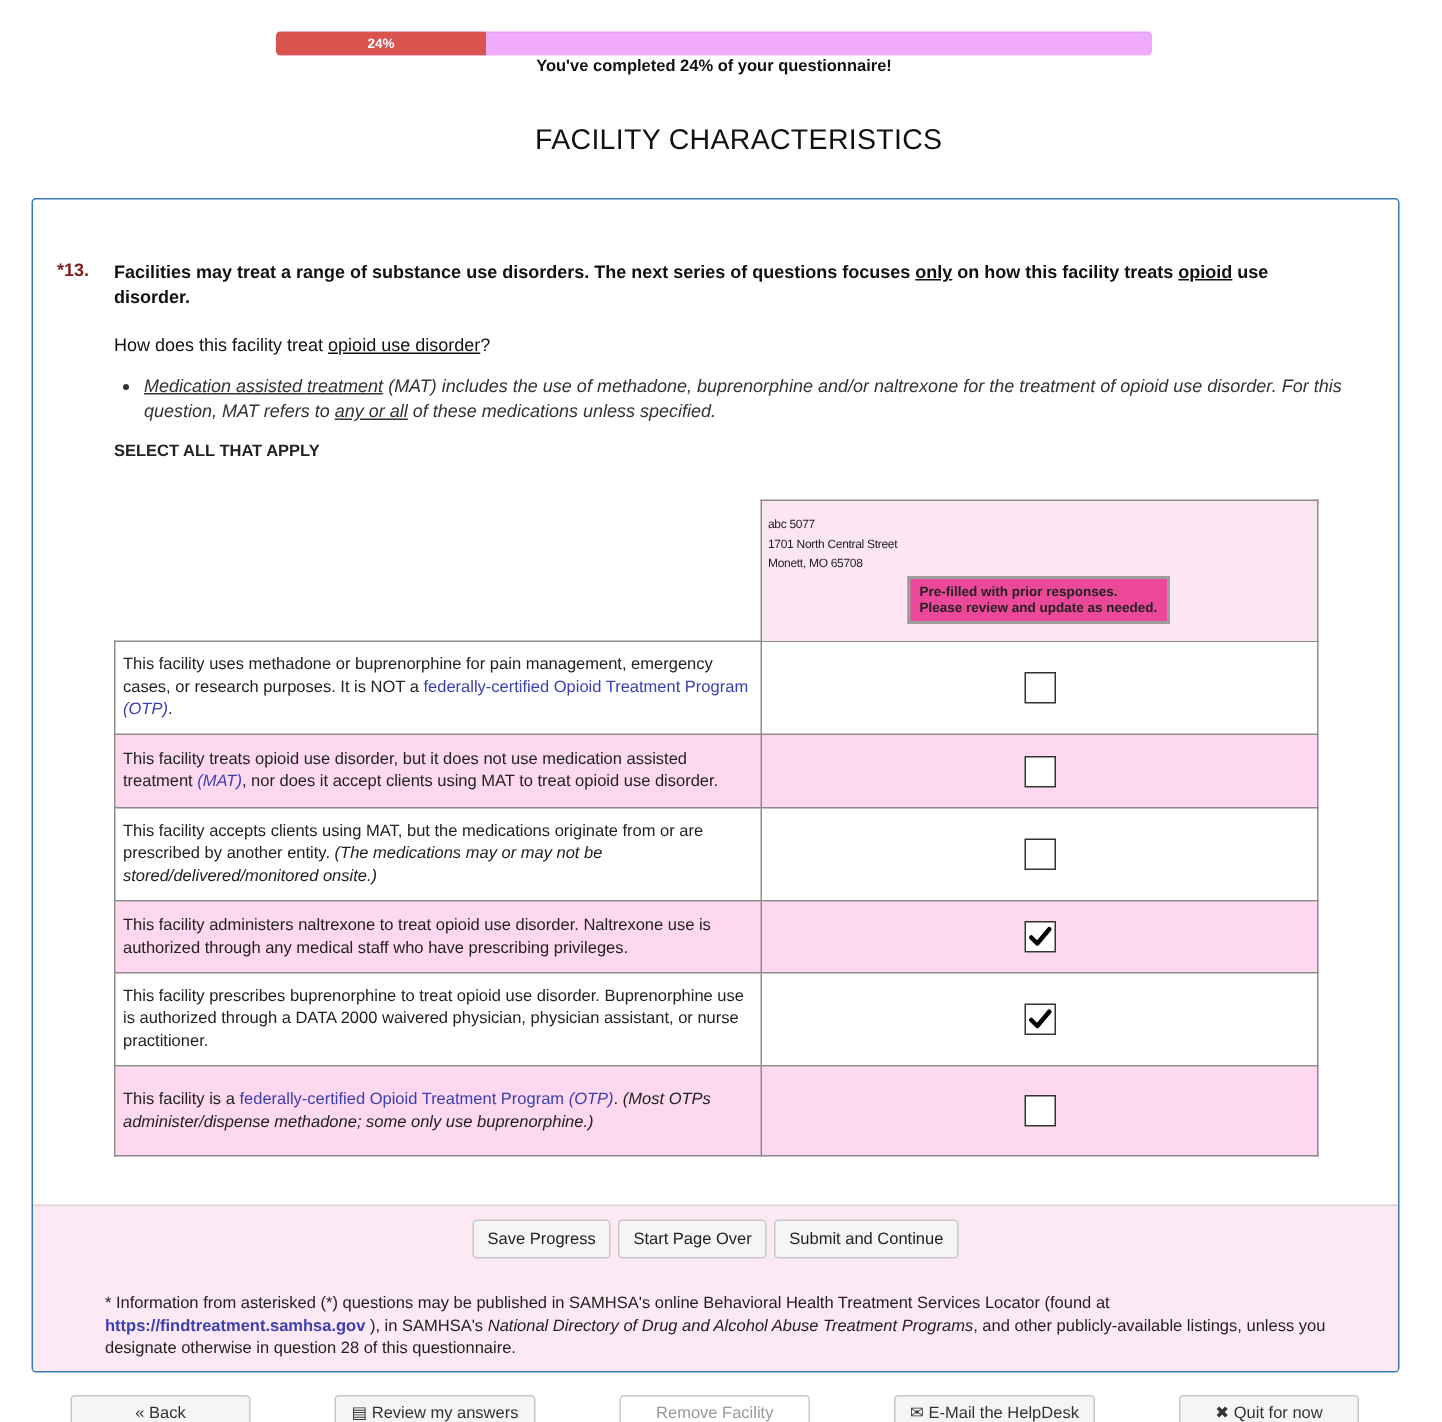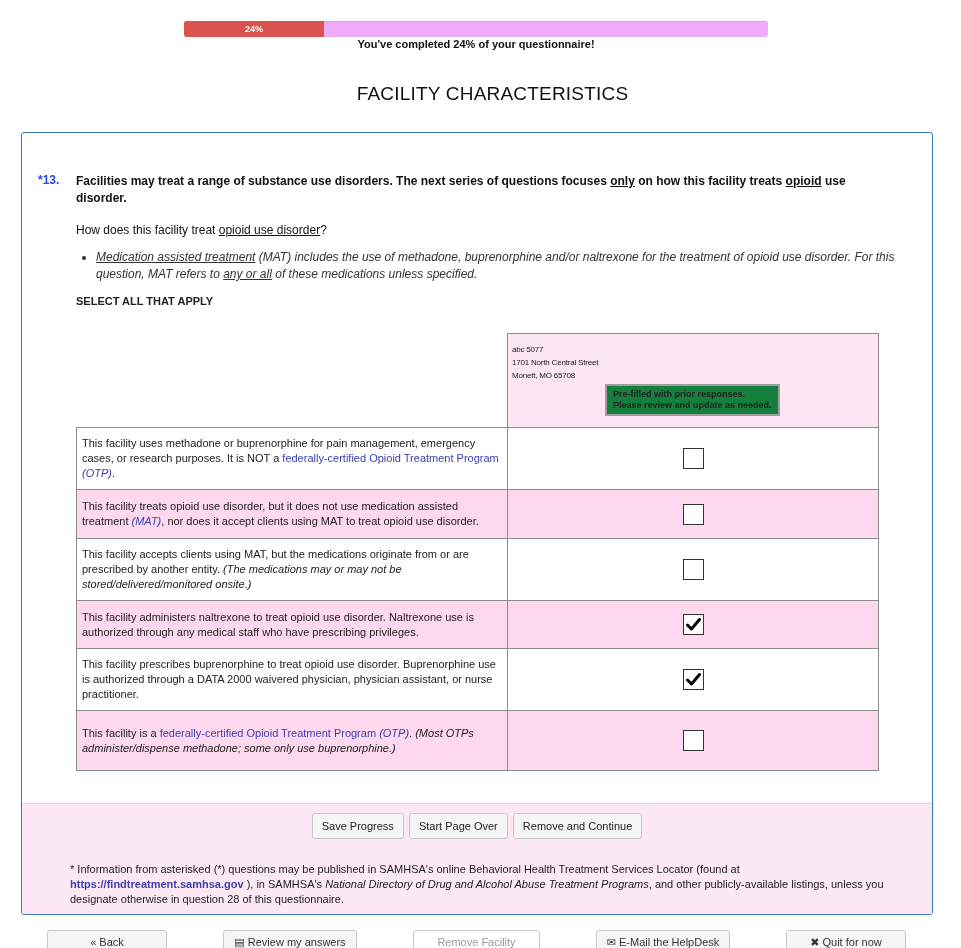--- a/index.html
+++ b/index.html
@@ -13,34 +13,34 @@
   .progress-bar { height: 100%; background: #d9534f; color: #fff; font-size: 9px; font-weight: bold;
     display: flex; align-items: center; justify-content: center; }
   .progress-text { position: absolute; left: 184px; top: 38px; width: 584px; text-align: center;
     font-size: 11px; font-weight: bold; color: #111; }
   .page-title { position: absolute; left: 0; top: 83px; width: 961px; text-align: center;
     font-size: 19px; color: #111; letter-spacing: 0.2px; margin-left: 12px; }
 
   .panel { position: absolute; left: 21px; top: 132px; width: 910px; height: 781px;
     border: 1px solid #3a78b5; border-radius: 3px; background: #fff; overflow: hidden; }
 
-  .q-num { position: absolute; left: 16px; top: 40px; font-size: 12px; font-weight: bold; color: #1d4ed8; }
+  .q-num { position: absolute; left: 16px; top: 40px; font-size: 12px; font-weight: bold; color: #7f1d1d; }
   .q-body { position: absolute; left: 54px; top: 40px; width: 820px; font-size: 12px; color: #111; }
   .q-main { font-weight: bold; line-height: 17px; }
   .u { text-decoration: underline; }
   .q-sub { font-weight: normal; margin-top: 16px; }
   .q-bullets { margin: 12px 0 0 0; padding-left: 20px; font-style: italic; color: #333; line-height: 17px; }
   .q-select { margin-top: 12px; font-weight: bold; font-size: 11px; color: #222; }
 
   table.grid { position: absolute; left: 54px; top: 200px; border-collapse: collapse; padding-left: 17px; }
   table.grid td { border: 1px solid #8c8c8c; padding: 0; vertical-align: middle; }
   td.blank { border: none !important; background: transparent; }
   td.header-cell { background: #fce6f3; width: 370px; height: 93px; position: relative; vertical-align: top; }
   .addr { position: absolute; left: 4px; top: 9px; font-size: 8px; line-height: 13px; color: #222; letter-spacing: -0.2px; }
-  .prefill { position: absolute; left: 97px; top: 50px; background: #15803d; border: 2px solid #9e9e9e;
+  .prefill { position: absolute; left: 97px; top: 50px; background: #ec4899; border: 2px solid #9e9e9e;
     padding: 3px 6px; font-size: 9px; font-weight: bold; line-height: 11px; color: #222; }
   td.label { width: 420px; padding: 6px 5px !important; font-size: 11px; line-height: 15px; color: #222; }
   td.check { text-align: center; }
   tr.pink td { background: #fdd8ee; }
   tr.white td { background: #ffffff; }
   tr.disabled td.check { background: #bfb0b8; }
   .link { color: #3b3fb0; }
   .it { font-style: italic; }
   .cb { display: inline-block; width: 21px; height: 21px; border: 1px solid #333; background: #fff;
     box-sizing: border-box; vertical-align: middle; position: relative; cursor: pointer; }
@@ -131,21 +131,21 @@
       <td class="label"><span>This facility is a </span><span class="link"><span>federally-certified Opioid Treatment Program </span><span class="it">(OTP)</span></span><span>. </span><span class="it">(Most OTPs administer/dispense methadone; some only use buprenorphine.)</span></td>
       <td class="check"><span class="cb"></span></td>
     </tr>
   </tbody>
     </table>
 
   <div class="footer-zone">
     <div class="btn-row">
       <button class="btn">Save Progress</button>
       <button class="btn">Start Page Over</button>
-      <button class="btn">Remove and Continue</button>
+      <button class="btn">Submit and Continue</button>
     </div>
     <div class="note">
       <span>* Information from asterisked (*) questions may be published in SAMHSA's online Behavioral Health Treatment Services Locator (found at </span><a>https://findtreatment.samhsa.gov</a><span> ), in SAMHSA's </span><span class="it">National Directory of Drug and Alcohol Abuse Treatment Programs</span><span>, and other publicly-available listings, unless you designate otherwise in question 28 of this questionnaire.</span>
     </div>
   </div>
 </div>
 
 <div class="bottom-row">
   <div class="nav-btn" style="left:47px;width:120px;"><span>« Back</span></div>
   <div class="nav-btn" style="left:223px;width:134px;"><span>▤ </span><span>Review my answers</span></div>

